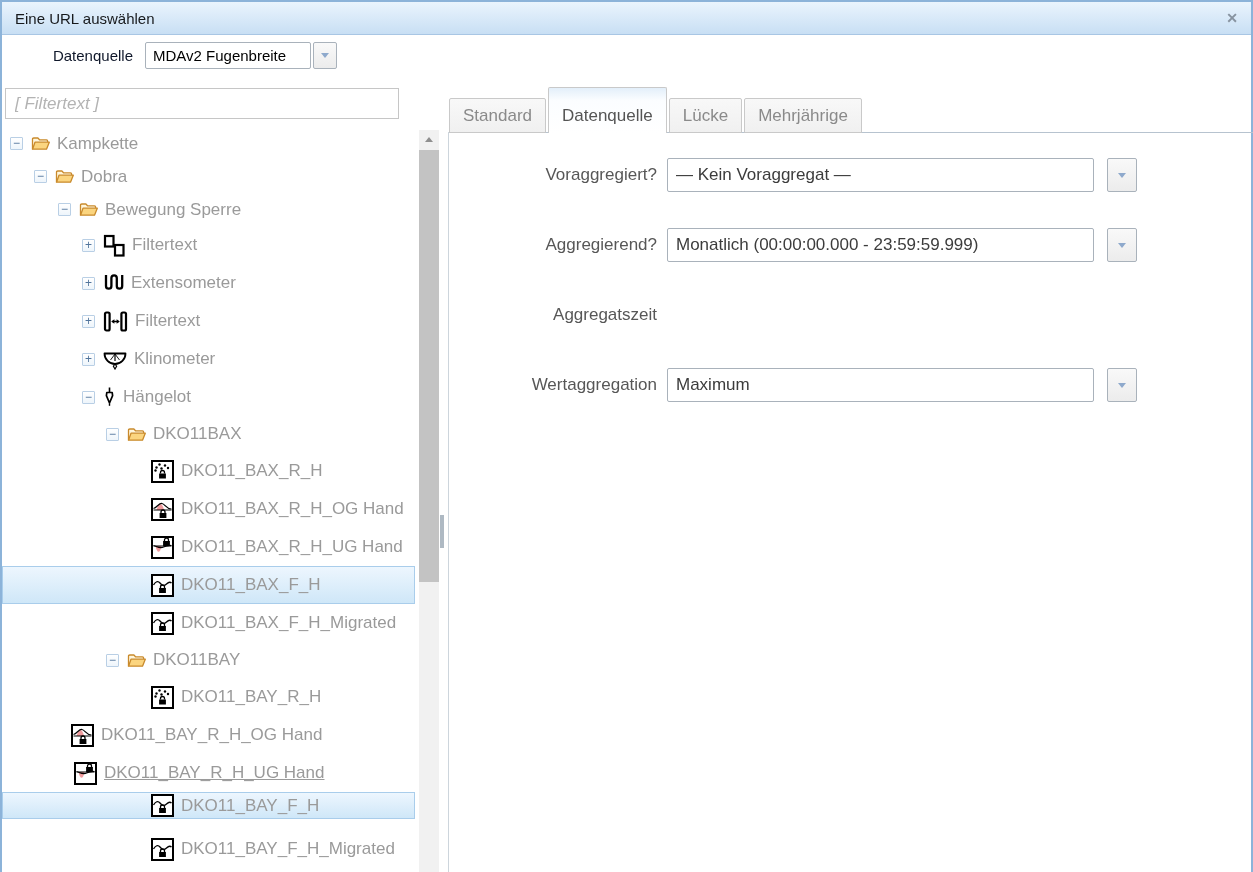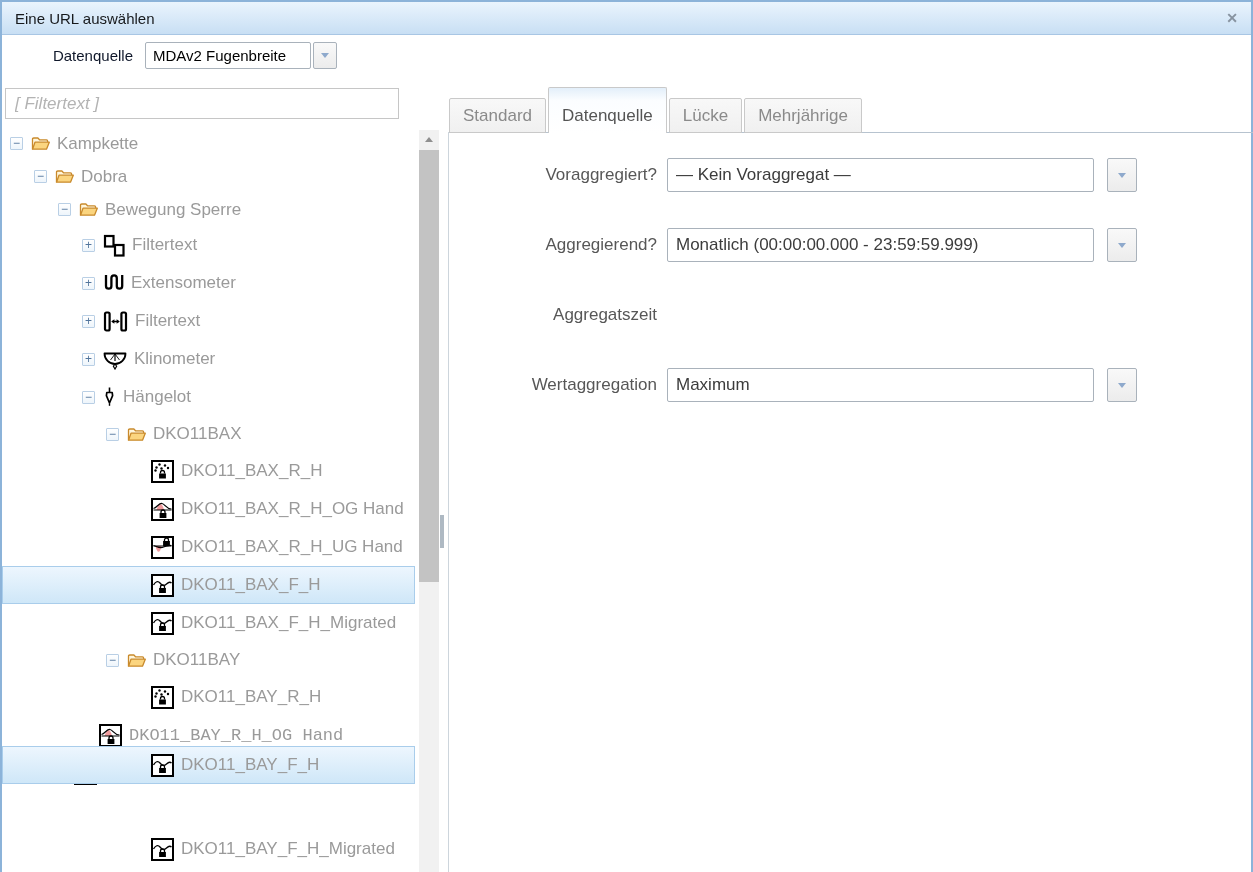--- a/index.html
+++ b/index.html
@@ -269,21 +269,21 @@
             <circle cx="10.5" cy="8.5" r="1.2"></circle>
             <circle cx="14" cy="5.5" r="1.2"></circle>
             <circle cx="17" cy="8" r="1.2"></circle>
             <circle cx="4.5" cy="10.5" r="1.2"></circle>
             <path d="M9.5,13.5 v-1 a2,2 0 0 1 4,0 v1" fill="none" stroke="#000" stroke-width="1.3"></path>
             <rect x="8.1" y="13.5" width="6.8" height="5" fill="#000"></rect>
           </svg>
         </span>
         <span>DKO11_BAY_R_H</span>
       </div>
-      <div class="tree-row" style="top: 714px; height: 38px; padding-left: 96px; font-family: Liberation Mono, monospace;">
+      <div class="tree-row" style="top: 714px; height: 38px; padding-left: 68px;">
         <span class="tree-icon">
           <svg width="23" height="23" viewBox="0 0 23 23">
             <rect x="1" y="1" width="21" height="21" fill="#fff" stroke="#000" stroke-width="2"></rect>
             <path d="M5.5,12 C7.5,4.5 11,3.5 13,12 z" fill="#f09c9e"></path>
             <line x1="2.5" y1="12" x2="20.5" y2="12" stroke="#000" stroke-width="1"></line>
             <path d="M2.5,10.5 C6,9.5 8,5 11,5.5 C14,6 15,11 20.5,11" fill="none" stroke="#000" stroke-width="1.2"></path>
             <path d="M10,15 v-1 a2,2 0 0 1 4,0 v1" fill="none" stroke="#000" stroke-width="1.3"></path>
             <rect x="8.6" y="15" width="6.8" height="5" fill="#000"></rect>
           </svg>
         </span>
@@ -295,21 +295,21 @@
             <rect x="1" y="1" width="21" height="21" fill="#fff" stroke="#000" stroke-width="2"></rect>
             <path d="M4.5,10 C6,17.5 9,18 10.5,10 z" fill="#f09c9e"></path>
             <line x1="2.5" y1="10" x2="20.5" y2="10" stroke="#000" stroke-width="1"></line>
             <path d="M2.5,9.5 C6,10.5 9,13 12.5,11 C15.5,9.5 18,9 20.5,9.5" fill="none" stroke="#000" stroke-width="1.2"></path>
             <path d="M13.5,5 v-1 a2,2 0 0 1 4,0 v1" fill="none" stroke="#000" stroke-width="1.3"></path>
             <rect x="12.1" y="5" width="6.8" height="5" fill="#000"></rect>
           </svg>
         </span>
         <span>DKO11_BAY_R_H_UG Hand</span>
       </div>
-      <div class="tree-row selected" style="top: 744px; height: 38px; padding-left: 148px;">
+      <div class="tree-row selected" style="top: 790px; height: 27px; padding-left: 148px;">
         <span class="tree-icon">
           <svg width="23" height="23" viewBox="0 0 23 23">
             <rect x="1" y="1" width="21" height="21" fill="#fff" stroke="#000" stroke-width="2"></rect>
             <path d="M2.5,11 C4.5,7.5 7,6.5 9,9 C11,11.5 13,12.5 15.5,10 C17.5,8 19,7.5 20.5,9" fill="none" stroke="#000" stroke-width="1.3"></path>
             <path d="M9.5,14 v-1 a2,2 0 0 1 4,0 v1" fill="none" stroke="#000" stroke-width="1.3"></path>
             <rect x="8.1" y="14" width="6.8" height="5" fill="#000"></rect>
           </svg>
         </span>
         <span>DKO11_BAY_F_H</span>
       </div>

